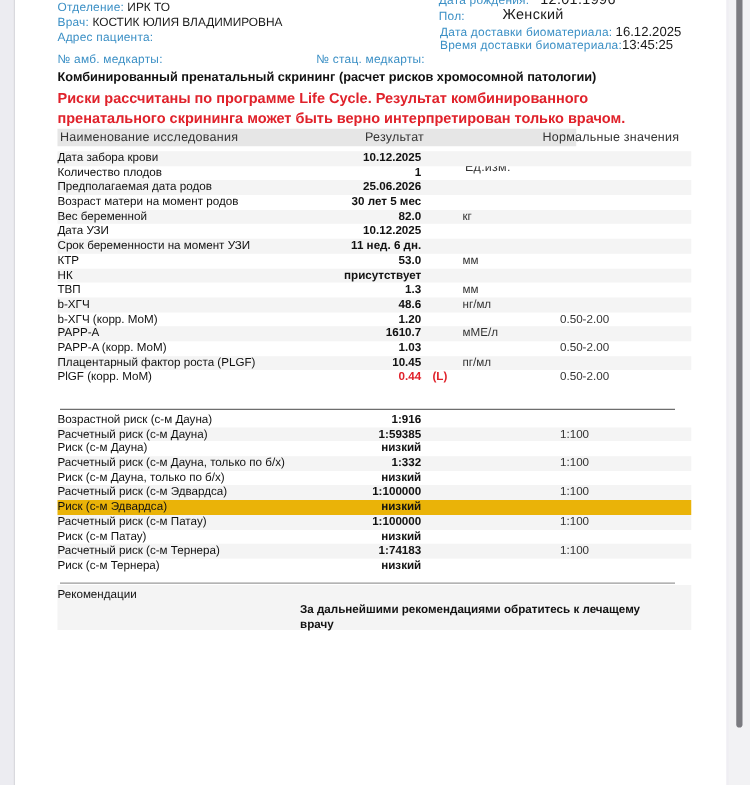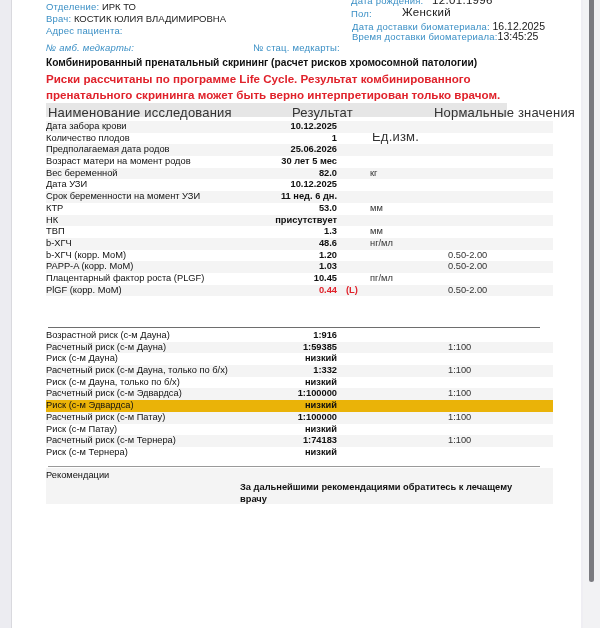--- a/index.html
+++ b/index.html
@@ -10,21 +10,21 @@
   .scroll-thumb { position:absolute; left:589px; top:0; width:5px; height:582px; background:#7b7b80; border-radius:0 0 3px 3px; }
 
   .meta { position:absolute; font-size:9.5px; white-space:nowrap; }
   .meta .lbl { color:#3a8fc5; letter-spacing:0.2px; }
   .meta .val { color:#1a1a1a; }
   .meta .val.big { font-size:11.5px; letter-spacing:0.3px; }
 
   .title { position:absolute; left:46px; top:57px; font-size:10.2px; font-weight:bold; color:#111; white-space:nowrap; }
   .warning { position:absolute; left:46px; top:71px; width:510px; font-size:11.6px; font-weight:bold; color:#e0222b; line-height:15.5px; }
 
-  .thead { position:absolute; left:46px; top:103px; width:461px; height:14px; background:#e6e6e6; font-size:13px; color:#333; }
+  .thead { position:absolute; left:46px; top:103px; width:415px; height:14px; background:#e6e6e6; font-size:10px; color:#333; }
   .thead span { position:absolute; top:2px; white-space:nowrap; letter-spacing:0.2px; }
 
   .rows { position:absolute; left:46px; width:507px; }
   .row { position:relative; height:11.7px; font-size:9.3px; color:#111; }
   .row:nth-child(odd) { background:#f4f4f4; }
   .row .name { position:absolute; left:0; top:0; white-space:nowrap; }
   .row .res { position:absolute; right:216px; top:0; font-weight:bold; white-space:nowrap; text-align:right; }
   .row .res.alert { color:#e0222b;margin-left:35px; }
   .row .flag { position:absolute; left:300px; top:0; font-weight:bold; color:#e0222b; }
   .row .unit { position:absolute; left:324px; top:0; color:#333; white-space:nowrap; }
@@ -50,21 +50,21 @@
   <span class="val">ИРК ТО</span>
 </div>
 <div class="meta" style="left:46px; top:13px;">
   <span class="lbl">Врач:</span>
   <span class="val">КОСТИК ЮЛИЯ ВЛАДИМИРОВНА</span>
 </div>
 <div class="meta" style="left:46px; top:25px;">
   <span class="lbl">Адрес пациента:</span>
   <span class="val"></span>
 </div>
-<div class="meta" style="left:46px; top:42px;font-style:italic;">
+<div class="meta" style="left:46px; top:42px;">
   <span class="lbl">№ амб. медкарты:</span>
 </div>
 <div class="meta" style="left:253px; top:42px;">
   <span class="lbl">№ стац. медкарты:</span>
 </div>
 
 <div class="meta" style="left:351px; top:-6px;">
   <span class="lbl">Дата рождения:</span>
   <span class="val big" style="margin-left:6px;">12.01.1996</span>
 </div>
@@ -157,20 +157,26 @@
       <span class="unit">нг/мл</span>
       <span class="norm"></span>
     </div>
   <div class="row">
       <span class="name">b-ХГЧ (корр. МоМ)</span>
       <span class="res">1.20</span>
       <span class="unit"></span>
       <span class="norm">0.50-2.00</span>
     </div>
   <div class="row">
+      <span class="name">PAPP-A</span>
+      <span class="res">1610.7</span>
+      <span class="unit">мМЕ/л</span>
+      <span class="norm"></span>
+    </div>
+  <div class="row">
       <span class="name">PAPP-A (корр. МоМ)</span>
       <span class="res">1.03</span>
       <span class="unit"></span>
       <span class="norm">0.50-2.00</span>
     </div>
   <div class="row">
       <span class="name">Плацентарный фактор роста (PLGF)</span>
       <span class="res">10.45</span>
       <span class="unit">пг/мл</span>
       <span class="norm"></span>

